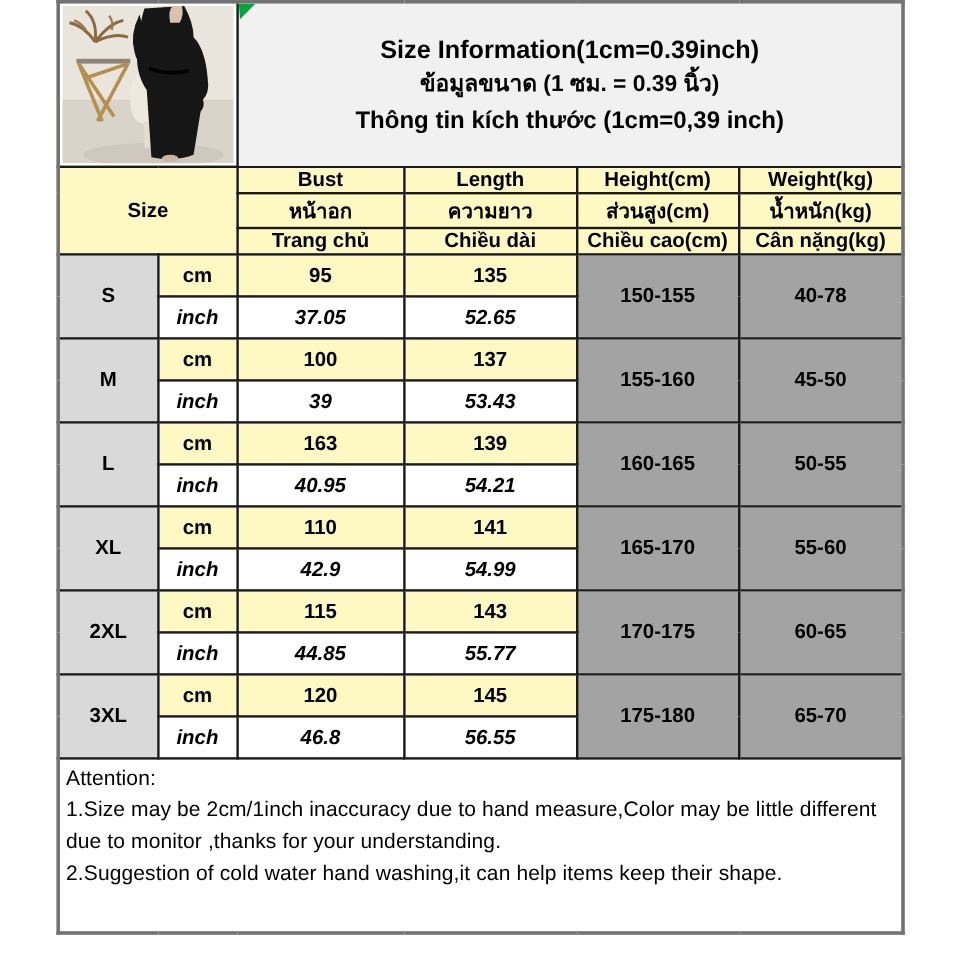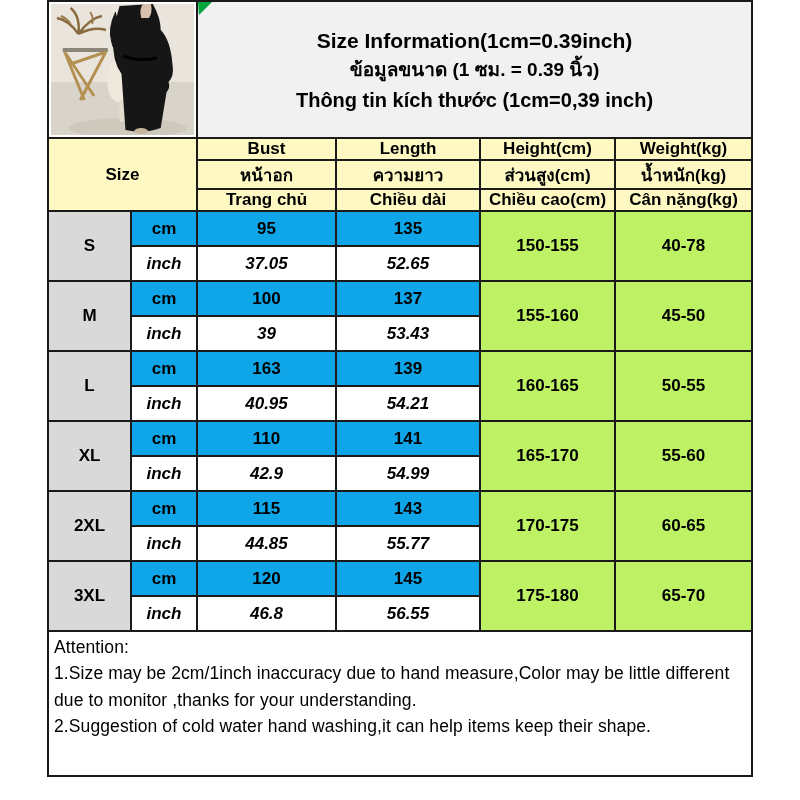--- a/index.html
+++ b/index.html
@@ -1,21 +1,21 @@
 <!DOCTYPE html>
 <html><head>
 <meta charset="utf-8">
 <style>
   * { margin: 0; padding: 0; box-sizing: border-box; }
   html, body { width: 800px; height: 800px; background: #ffffff; font-family: "Liberation Sans", sans-serif; }
   .sheet { position: relative; width: 800px; height: 800px; background:#fff; }
   table.size-table {
     position: absolute; left: 47px; top: 0;
     width: 704px; border-collapse: collapse; table-layout: fixed;
-    border: 1px solid #737373;
+    border: 3px solid #737373;
     color: #000;
   }
   td { border: 2px solid #1a1a1a; text-align: center; vertical-align: middle; overflow: hidden; }
 
   
   td.photo-cell { height: 135px; background: #fff; padding: 2px; }
   td.photo-cell svg { display:block; width: 100%; height: 131px; }
   td.title-cell { position: relative; background: #f1f1f1; font-weight: bold; }
   .title-line1 { font-size: 21px; line-height: 1.5; }
   .title-line2 { font-size: 19px; line-height: 1.5; }
@@ -23,23 +23,23 @@
   .corner-flag { position: absolute; top: 0; left: 0; width: 14px; height: 14px; }
 
   
   tr.hdr td { height: 19px; background: #fef9c3; font-weight: bold; font-size: 17px; }
   td.size-head { background: #dadada; font-size: 19px; font-weight: bold; }
 
   
   tr.body-row td { height: 35px; font-weight: bold; font-size: 17px; }
   td.size-cell { background: #d9d9d9; font-size: 18px; }
   td.unit-cell { font-size: 16px; }
-  .bg-cm { background: #0ea5e9; }
+  .bg-cm { background: #fef9c3; }
   .bg-in { background: #ffffff; font-style: italic; }
-  td.range { background: #bef264; }
+  td.range { background: #a3a3a3; }
 
   
   td.attention-cell {
     height: 145px; background: #fff; text-align: left; vertical-align: top;
     font-weight: normal; font-size: 17.5px; padding: 2px 6px 0 5px; line-height: 1.5;
     letter-spacing: 0.1px;
   }
 </style>
 </head>
 <body>

